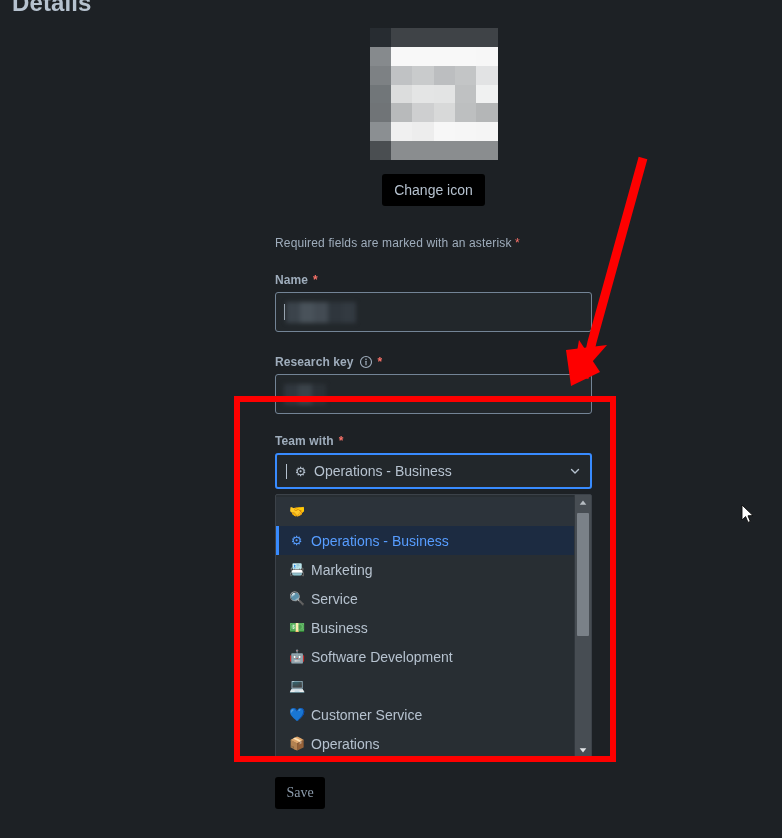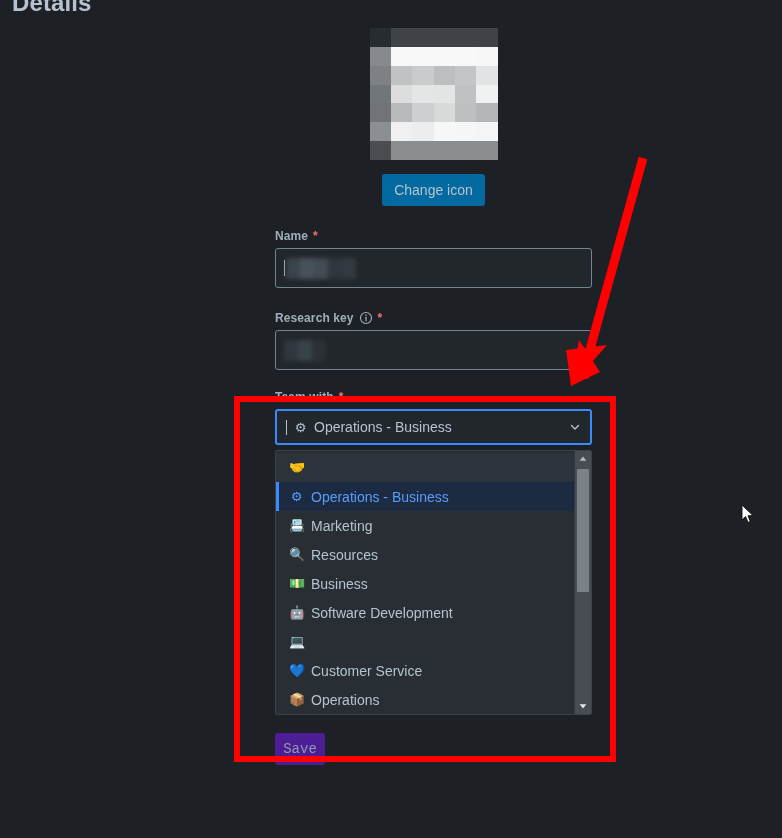--- a/index.html
+++ b/index.html
@@ -51,21 +51,21 @@
     grid-template-columns: repeat(6, 1fr);
     grid-template-rows: repeat(7, 1fr);
     overflow: hidden;
   }
   .avatar i { display: block; }
 
   .change-icon-btn {
     margin-top: 14px;
     height: 32px;
     padding: 0 12px;
-    background: #0369a1;
+    background: #000000;
     border: none;
     border-radius: 3px;
     color: #b6c2cf;
     font-size: 14px;
     font-family: inherit;
     cursor: pointer;
     display: inline-flex;
     align-items: center;
   }
 
@@ -227,26 +227,26 @@
     background: #7a8188;
     border-radius: 1px;
     cursor: grab;
   }
 
   
   .save-btn {
     margin-top: 18px;
     height: 32px;
     width: 50px;
-    background: #4c1d95;
+    background: #000000;
     border: none;
     border-radius: 3px;
     color: #8c9bab;
     font-size: 14px;
-    font-family: Liberation Mono, monospace;
+    font-family: Liberation Serif, serif;
     cursor: pointer;
   }
 
   
   .anno-rect {
     position: absolute;
     left: 234px;
     top: 396px;
     width: 382px;
     height: 366px;
@@ -317,20 +317,24 @@
         <i style="background: rgb(74, 78, 81);"></i>
         <i style="background: rgb(138, 141, 143);"></i>
         <i style="background: rgb(138, 141, 143);"></i>
         <i style="background: rgb(138, 141, 143);"></i>
         <i style="background: rgb(138, 141, 143);"></i>
         <i style="background: rgb(138, 141, 143);"></i>
       </div>
     <button class="change-icon-btn">Change icon</button>
   </div>
 
+  <div class="required-note">
+    <span>Required fields are marked with an asterisk</span>
+    <span class="ast">*</span>
+  </div>
 
   
   <div class="field">
     <div class="field-label">
       <span>Name</span>
       <span class="ast">*</span>
     </div>
     <div class="text-input">
       <span class="caret"></span>
       <span class="redacted" id="redact-name" style="width: 68px;">
@@ -391,21 +395,21 @@
           <div class="dd-item selected">
             <span class="opt-emoji">⚙</span>
             <span>Operations - Business</span>
           </div>
           <div class="dd-item">
             <span class="opt-emoji">📇</span>
             <span>Marketing</span>
           </div>
           <div class="dd-item">
             <span class="opt-emoji">🔍</span>
-            <span>Resources</span>
+            <span>Service</span>
           </div>
           <div class="dd-item">
             <span class="opt-emoji">💵</span>
             <span>Business</span>
           </div>
           <div class="dd-item">
             <span class="opt-emoji">🤖</span>
             <span>Software Development</span>
           </div>
           <div class="dd-item">

